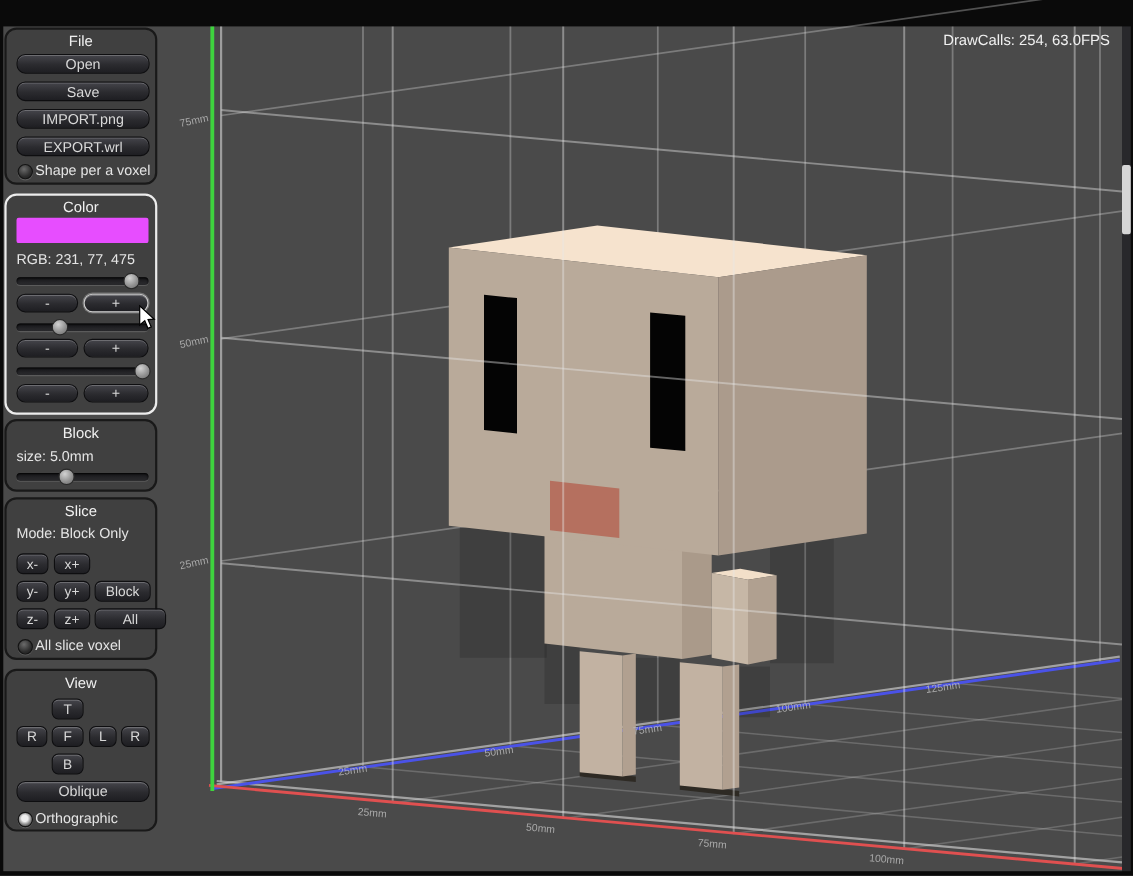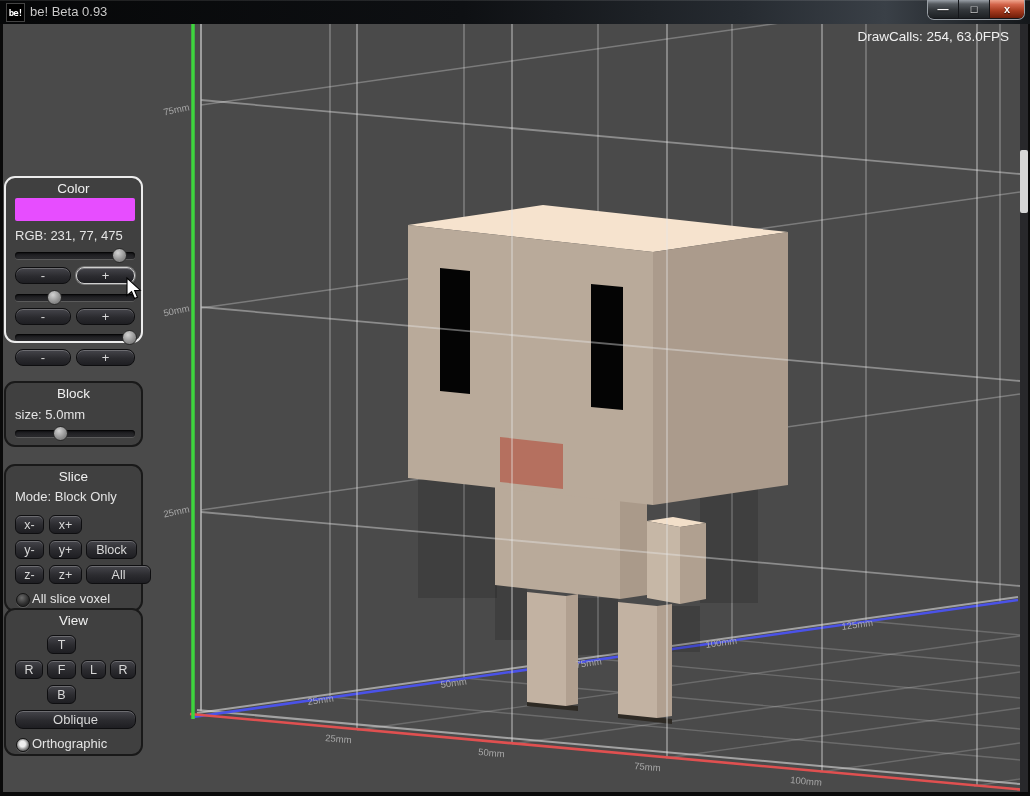--- a/index.html
+++ b/index.html
@@ -139,32 +139,32 @@
       <text x="842" y="630" transform="rotate(-8 842 630)">125mm</text>
       <text x="325" y="741" transform="rotate(5 325 741)">25mm</text>
       <text x="478" y="755" transform="rotate(5 478 755)">50mm</text>
       <text x="634" y="769" transform="rotate(5 634 769)">75mm</text>
       <text x="790" y="783" transform="rotate(5 790 783)">100mm</text>
     </g>
 
     <text x="1009" y="41" text-anchor="end" font-size="13.5" fill="#f0f0f0">DrawCalls: 254, 63.0FPS</text>
   </svg>
 
-  <div id="titlebar">
-    <div id="appicon">be!</div>
-    <div id="apptitle">be! Beta 0.93</div>
-    <div id="wingroup">
-      <div class="winbtn">—</div>
-      <div class="winbtn">□</div>
-      <div class="winbtn close">x</div>
-    </div>
-  </div>
-
-
-  <div class="panel light" style="top:176px;height:167px;">
+
+  <div class="panel" style="top:25px;height:143px;">
+    <div class="ptitle">File</div>
+    <button class="btn" style="top:22px;">Open</button>
+    <button class="btn" style="top:47px;">Save</button>
+    <button class="btn" style="top:72px;">IMPORT.png</button>
+    <button class="btn" style="top:97px;">EXPORT.wrl</button>
+    <div class="check" style="left:10px;top:122px;"></div>
+    <div class="lbl" style="left:26px;top:120px;">Shape per a voxel</div>
+  </div>
+
+  <div class="panel light" style="top:176px;height:201px;">
     <div class="ptitle">Color</div>
     <div style="position: absolute; left: 9px; top: 20px; width: 120px; height: 23px; border-radius: 2px; background: rgb(231, 77, 255);"></div>
     <div class="lbl" style="left:9px;top:50px;">RGB: 231, 77, 475</div>
 
     <div class="track" style="top:74px;">
       <div class="thumb" style="left:97px;"></div>
     </div>
     <button class="btn" style="top:89px;width:56px;height:17px;">-</button>
     <button class="btn hl" style="top:89px;left:70px;width:59px;height:17px;">+</button>
 
@@ -182,21 +182,21 @@
   </div>
 
   <div class="panel" style="top:381px;height:66px;">
     <div class="ptitle">Block</div>
     <div class="lbl" style="left:9px;top:24px;">size: 5.0mm</div>
     <div class="track" style="top:47px;">
       <div class="thumb" style="left:38px;"></div>
     </div>
   </div>
 
-  <div class="panel" style="top:452px;height:148px;margin-top:12px;">
+  <div class="panel" style="top:452px;height:148px;">
     <div class="ptitle">Slice</div>
     <div class="lbl" style="left:9px;top:23px;">Mode: Block Only</div>
     <button class="btn sm" style="top:49px;">x-</button>
     <button class="btn sm" style="top:49px;left:43px;width:33px;">x+</button>
     <button class="btn sm" style="top:74px;">y-</button>
     <button class="btn sm" style="top:74px;left:43px;width:33px;">y+</button>
     <button class="btn sm" style="top:74px;left:80px;width:51px;">Block</button>
     <button class="btn sm" style="top:99px;">z-</button>
     <button class="btn sm" style="top:99px;left:43px;width:33px;">z+</button>
     <button class="btn sm" style="top:99px;left:80px;width:65px;">All</button>

